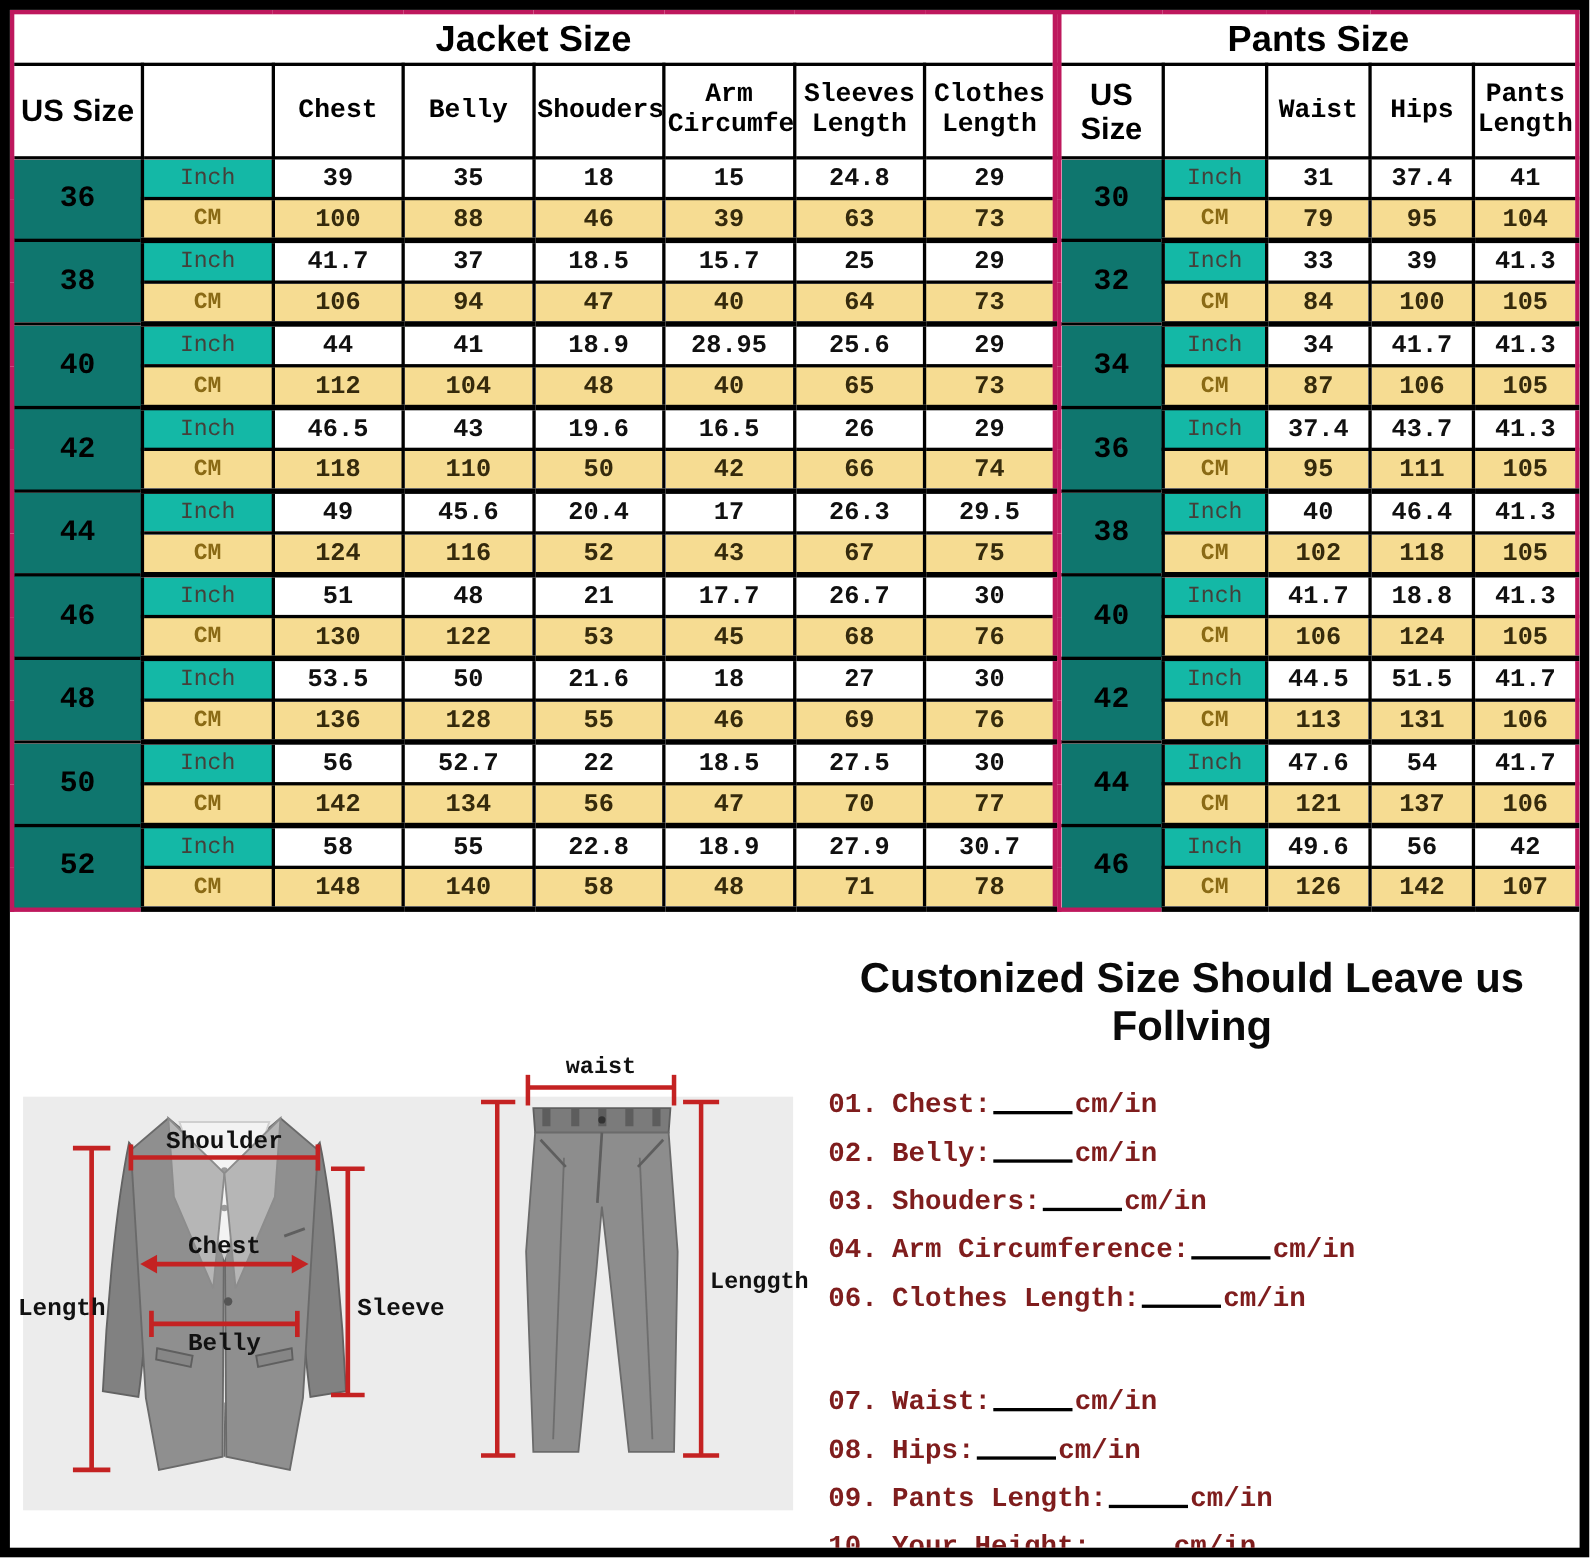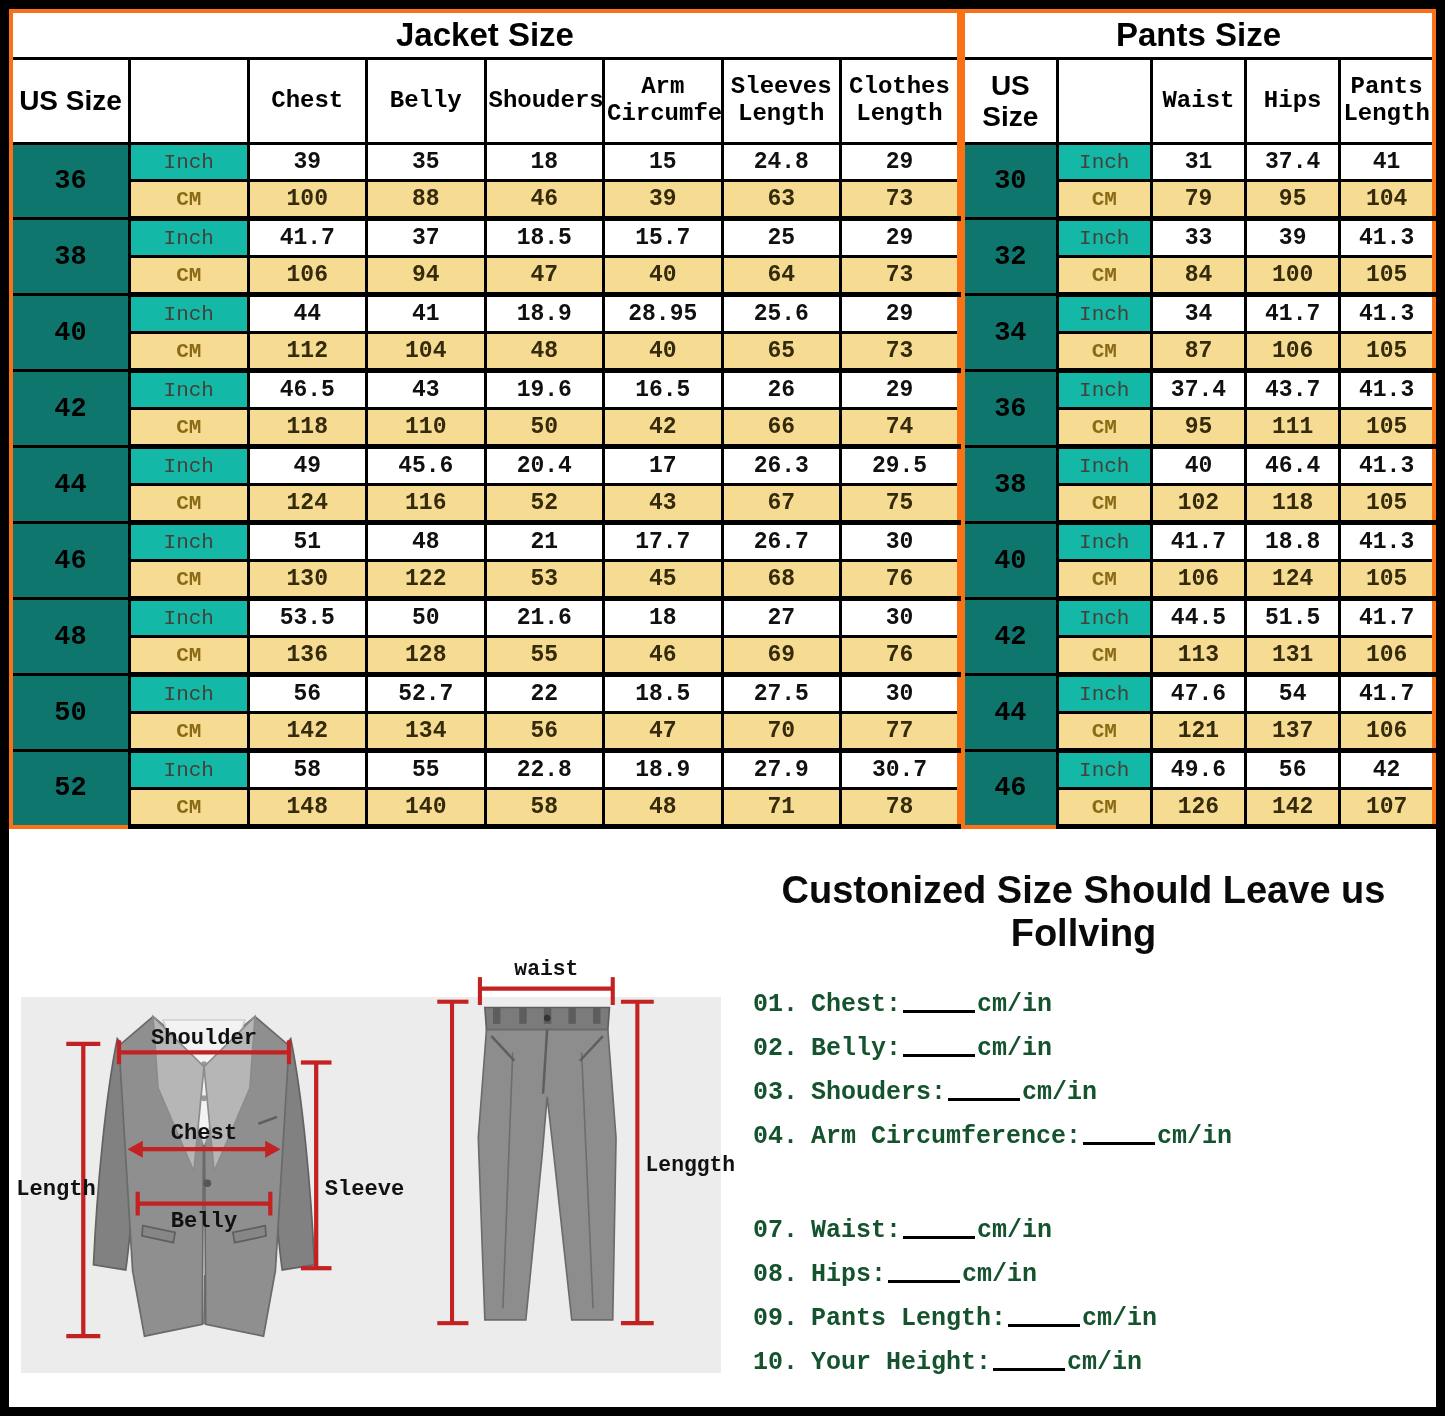--- a/index.html
+++ b/index.html
@@ -15,21 +15,21 @@
     border:9px solid #000;
     background:#fff;
     font-family:"Liberation Mono","DejaVu Sans Mono",monospace;
     overflow:hidden;
   }
   
   .tables-row{display:flex;align-items:stretch;}
   table.size-table{
     border-collapse:collapse;
     table-layout:fixed;
-    border:4px solid #f97316;
+    border:4px solid #be185d;
     background:#fff;
   }
   table.size-table th,table.size-table td{
     border:3px solid #000;
     text-align:center;
     vertical-align:middle;
     padding:0 2px;
     overflow:hidden;
   }
   th.tbl-title{
@@ -63,21 +63,21 @@
   .figures svg{position:absolute;left:0;top:0;overflow:visible;}
   .custom-panel{flex:1;padding:40px 10px 0 10px;box-sizing:border-box;}
   .custom-title{
     font-family:"Liberation Sans","DejaVu Sans",sans-serif;
     font-size:38px;font-weight:bold;color:#0a0a0a;
     text-align:center;margin:0 0 28px 0;
   }
   ul.custom-list{list-style:none;margin:0;padding:0 0 0 12px;}
   ul.custom-list.pants-group{margin-top:50px;}
   ul.custom-list li{
-    font-size:25px;font-weight:bold;color:#14532d;
+    font-size:25px;font-weight:bold;color:#7f1d1d;
     height:44px;line-height:44px;white-space:nowrap;
   }
   ul.custom-list .num{display:inline-block;min-width:58px;}
   ul.custom-list .blank{
     display:inline-block;width:72px;height:1em;
     border-bottom:3px solid #000;margin:0 2px -2px 2px;
   }
   .fig-label{
     font-family:"Liberation Mono","DejaVu Sans Mono",monospace;
     font-weight:bold;font-size:26px;fill:#111;
@@ -512,20 +512,21 @@
       </svg>
     </div>
 
     <div class="custom-panel">
       <h2 class="custom-title">Custonized Size Should Leave us Follving</h2>
       <ul class="custom-list jacket-group" id="jacket-items">
           <li><span class="num">01.</span><span class="lbl">Chest:</span><span class="blank"></span><span class="unit">cm/in</span></li>
           <li><span class="num">02.</span><span class="lbl">Belly:</span><span class="blank"></span><span class="unit">cm/in</span></li>
           <li><span class="num">03.</span><span class="lbl">Shouders:</span><span class="blank"></span><span class="unit">cm/in</span></li>
           <li><span class="num">04.</span><span class="lbl">Arm Circumference:</span><span class="blank"></span><span class="unit">cm/in</span></li>
+          <li><span class="num">06.</span><span class="lbl">Clothes Length:</span><span class="blank"></span><span class="unit">cm/in</span></li>
         </ul>
       <ul class="custom-list pants-group" id="pants-items">
           <li><span class="num">07.</span><span class="lbl">Waist:</span><span class="blank"></span><span class="unit">cm/in</span></li>
           <li><span class="num">08.</span><span class="lbl">Hips:</span><span class="blank"></span><span class="unit">cm/in</span></li>
           <li><span class="num">09.</span><span class="lbl">Pants Length:</span><span class="blank"></span><span class="unit">cm/in</span></li>
           <li><span class="num">10.</span><span class="lbl">Your Height:</span><span class="blank"></span><span class="unit">cm/in</span></li>
         </ul>
     </div>
 
   </div>

